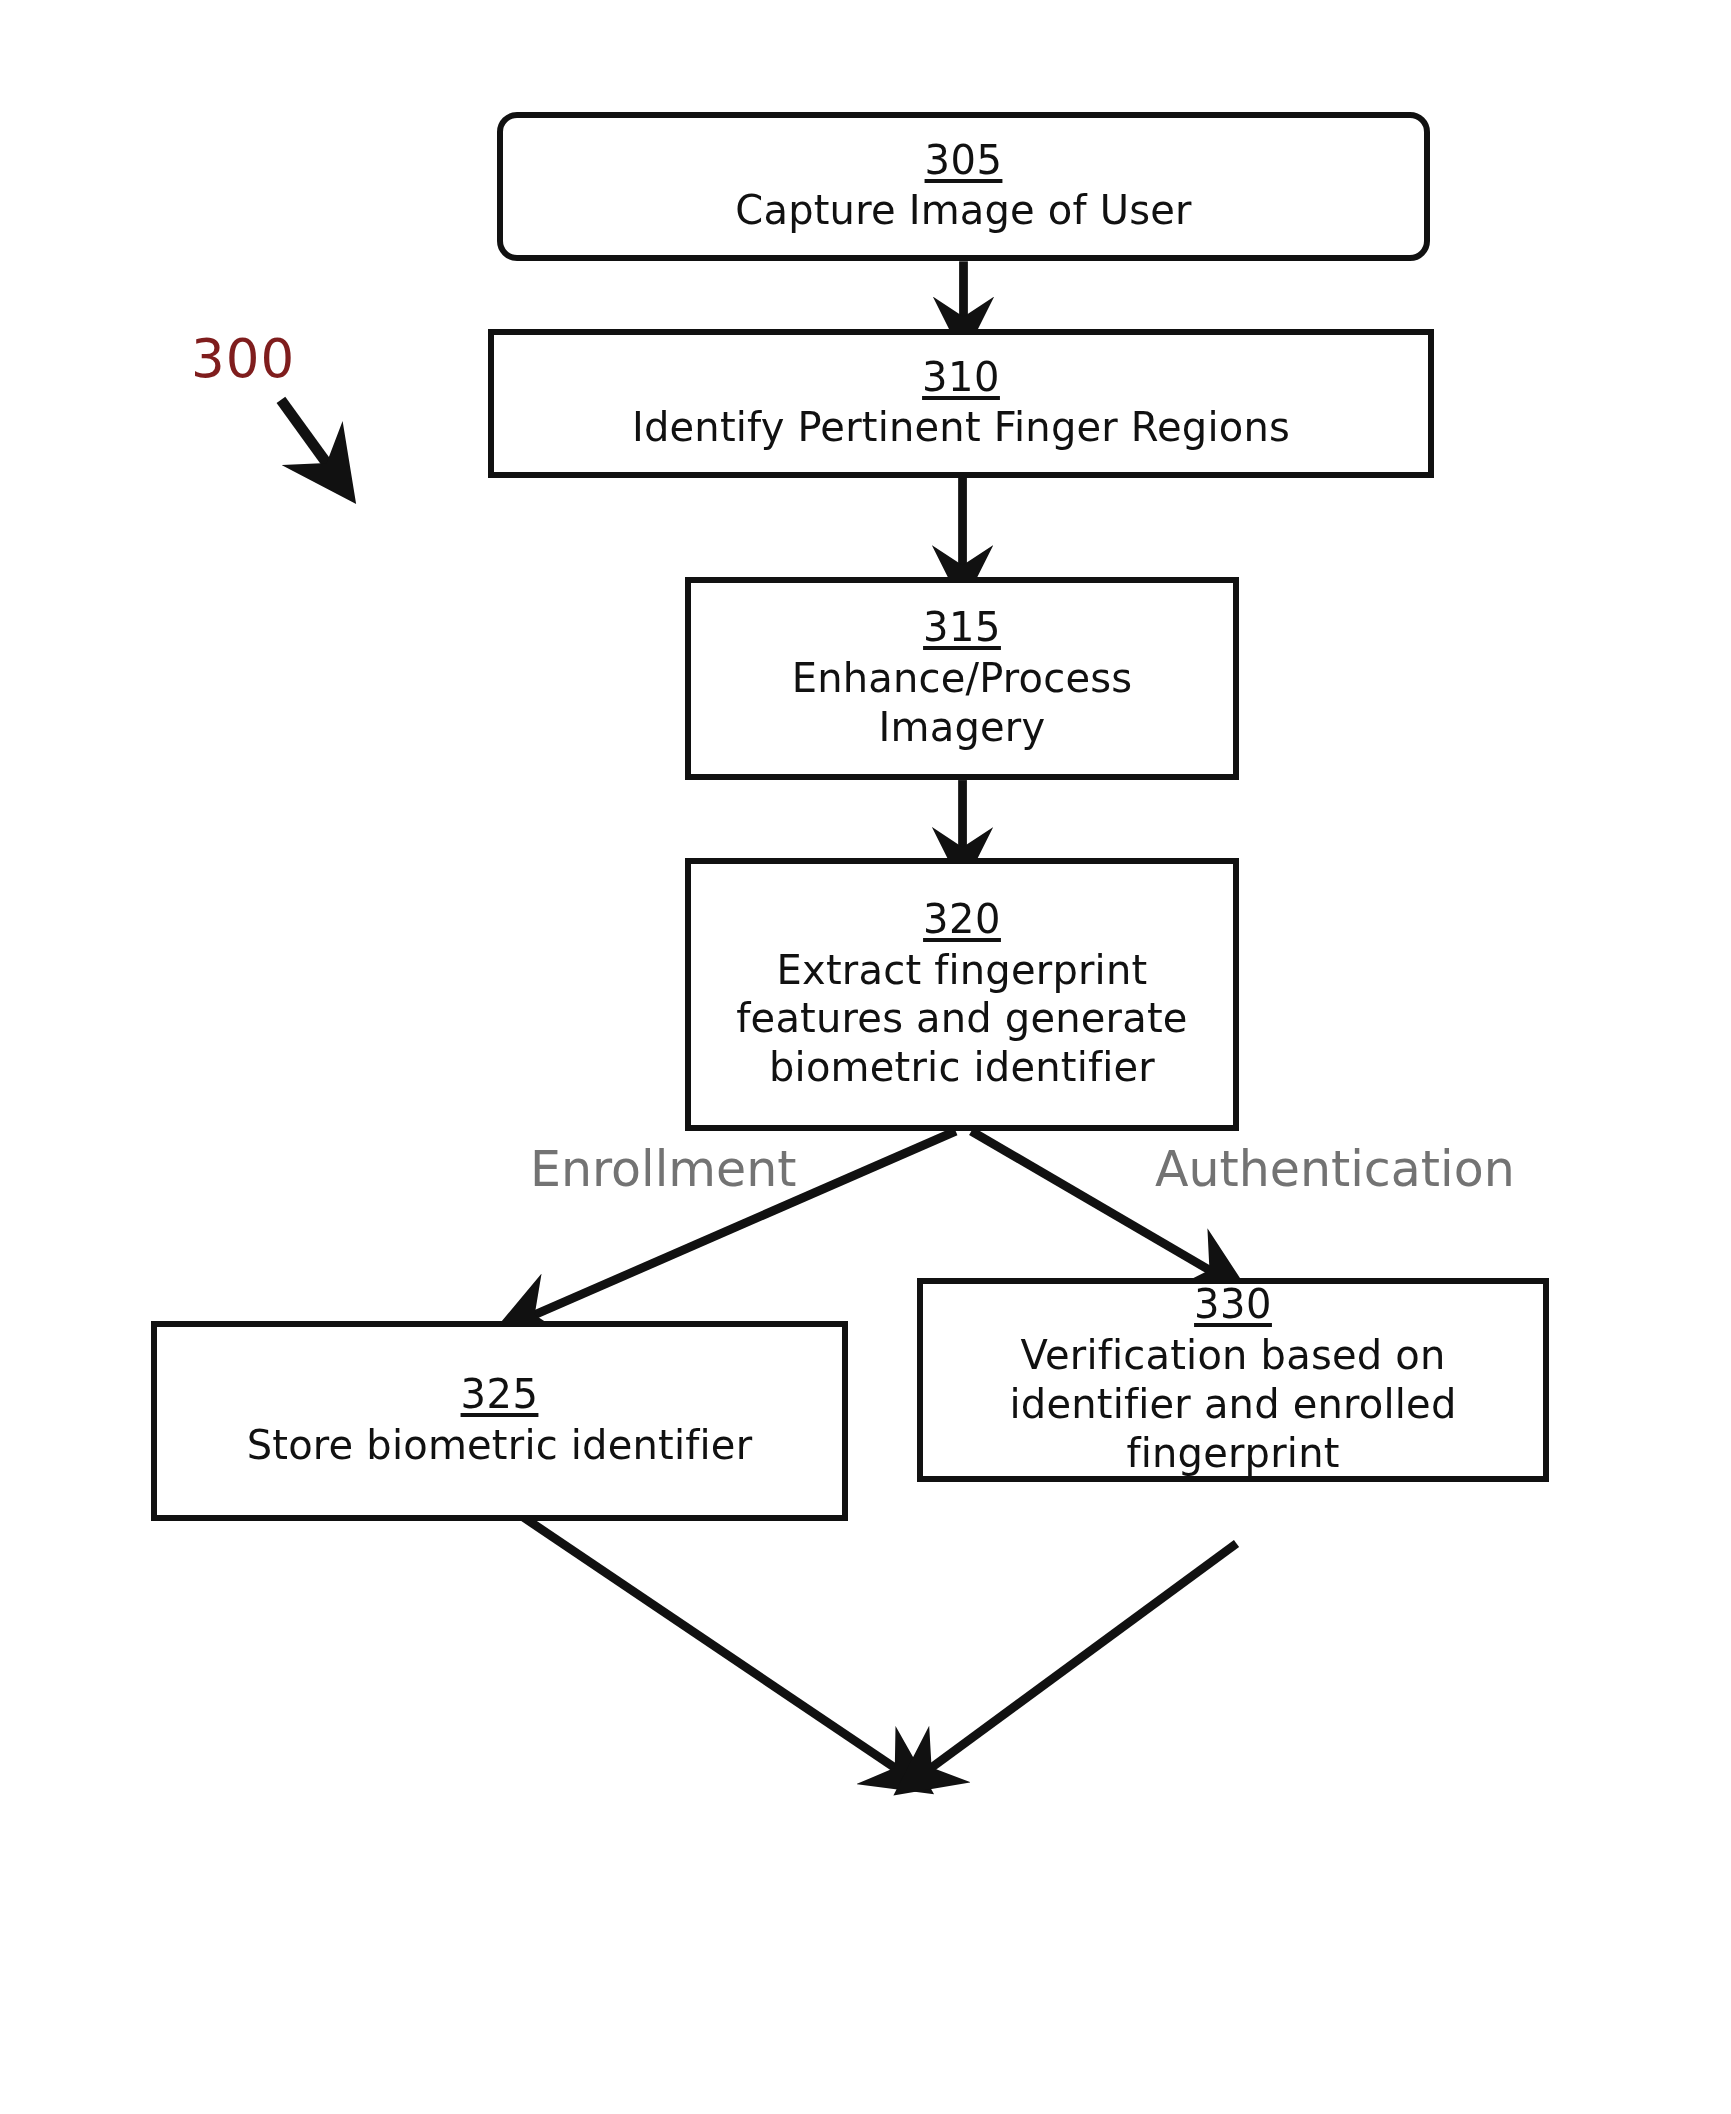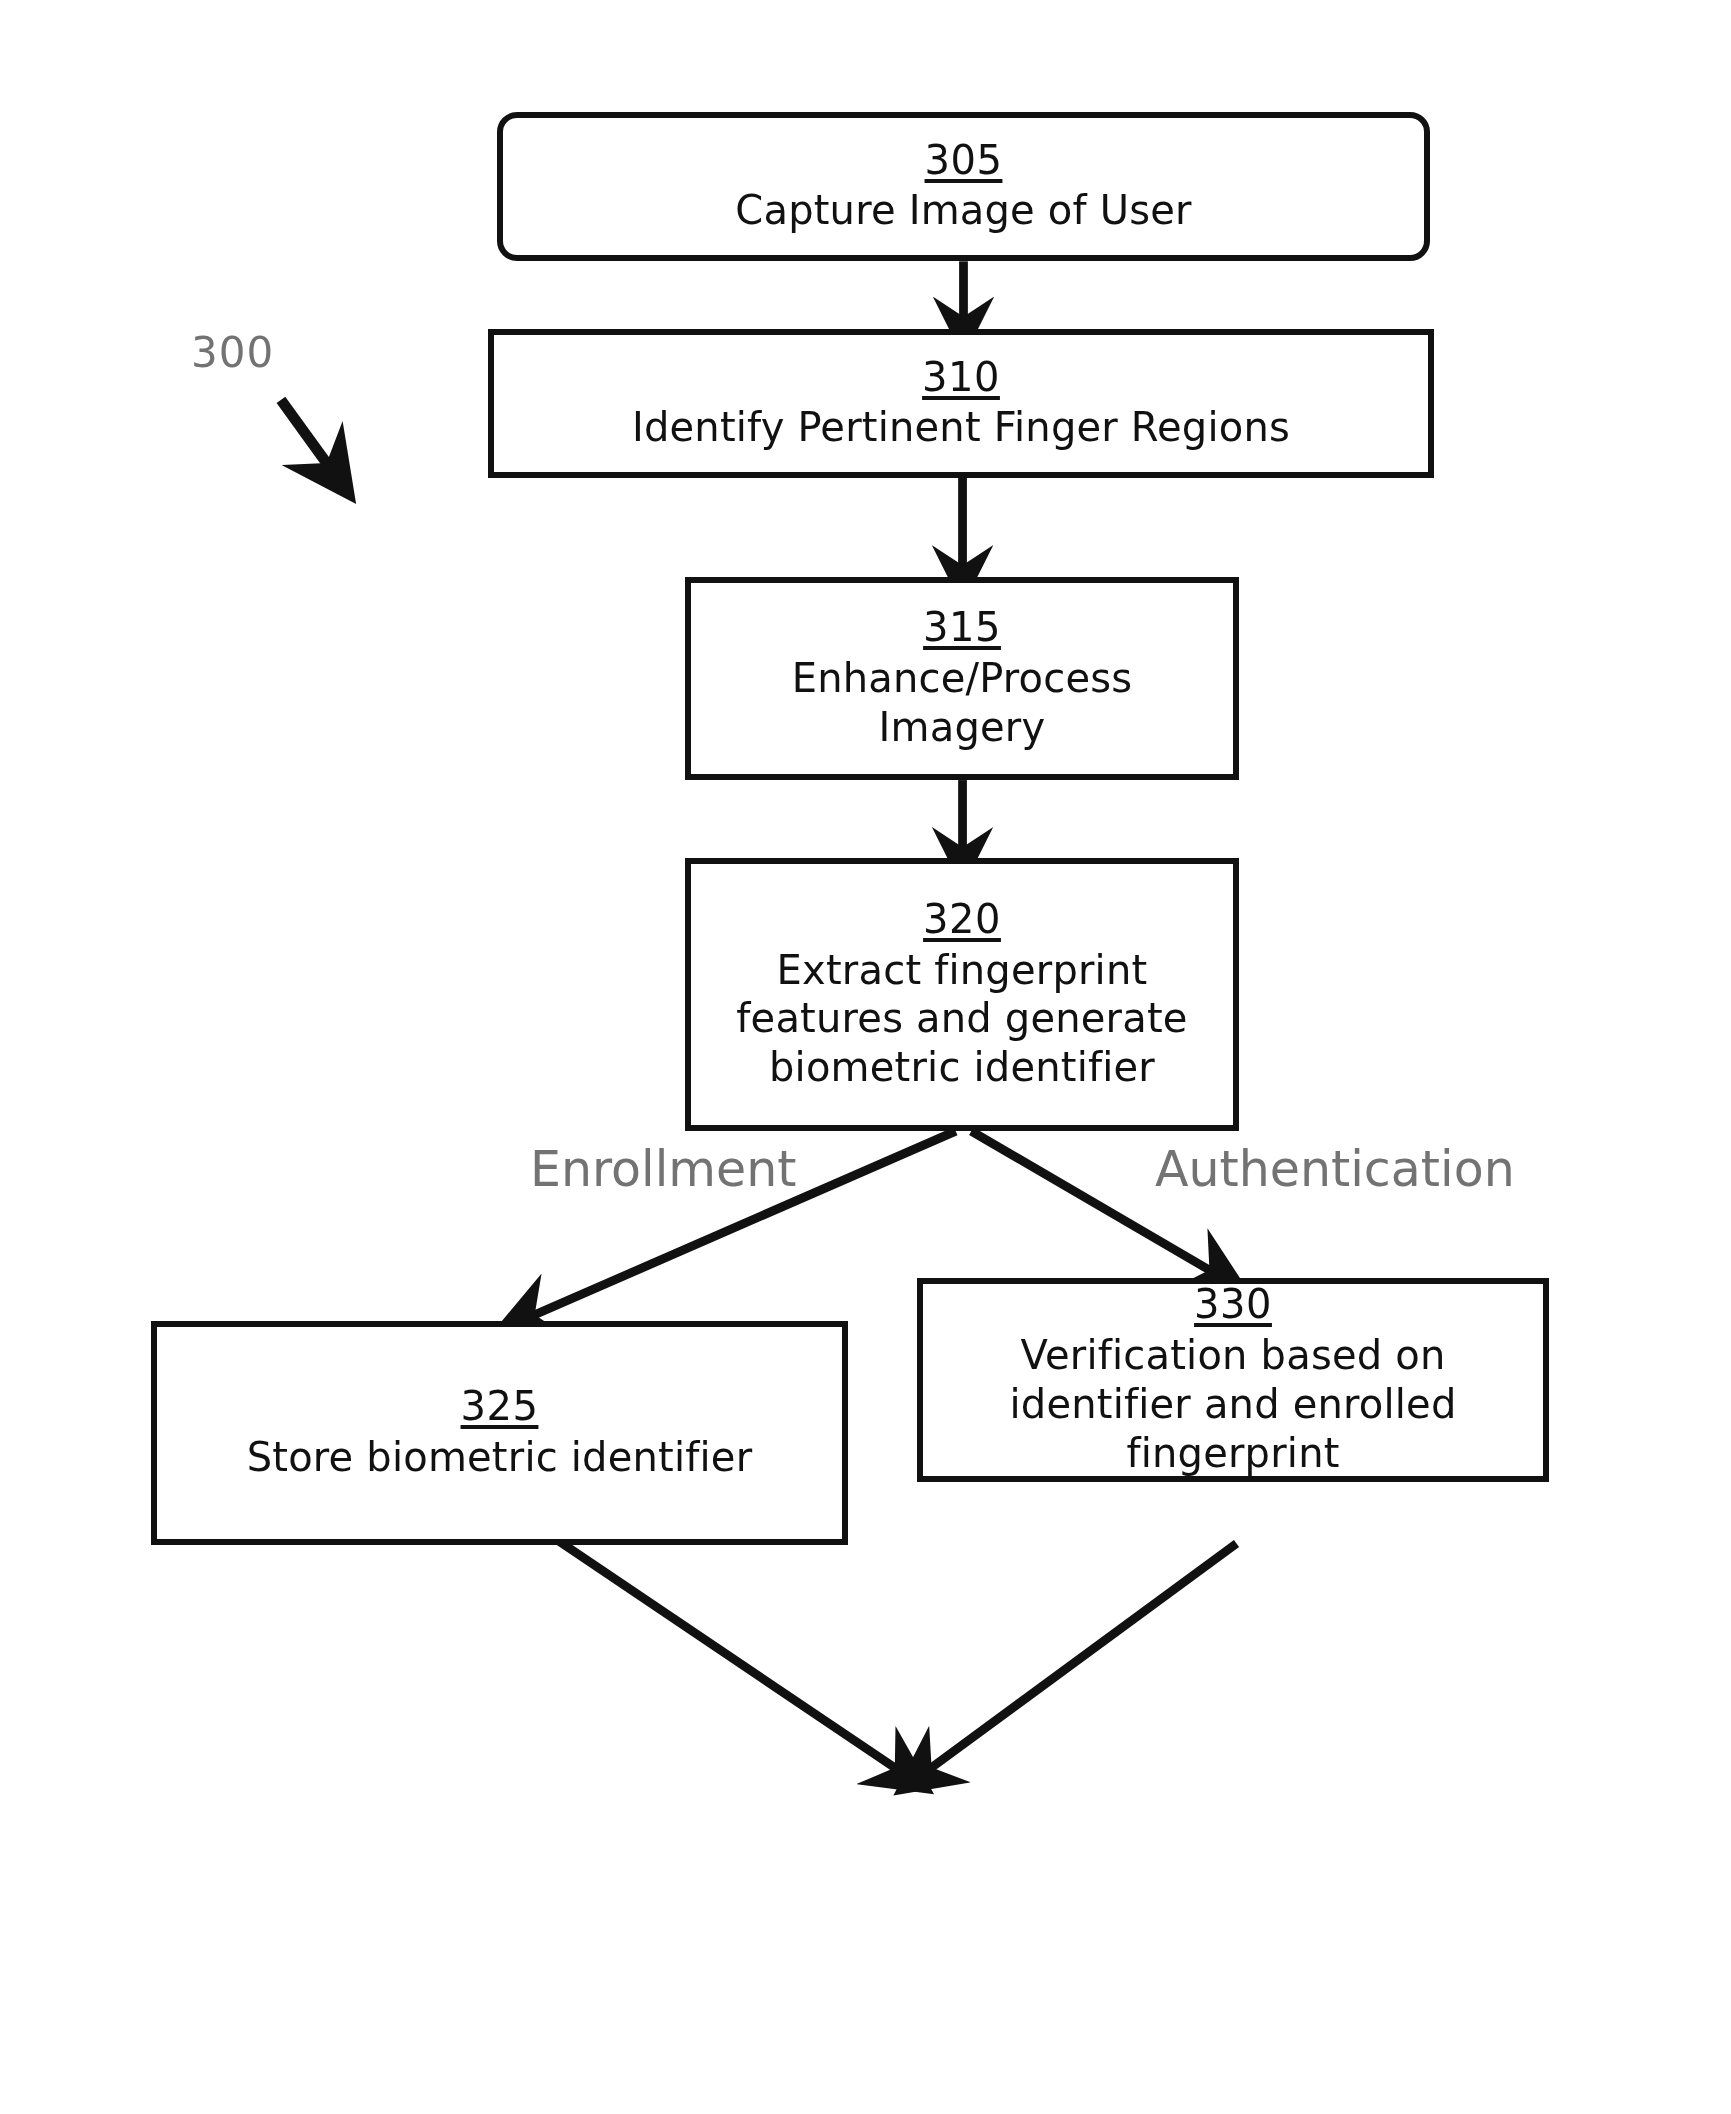--- a/index.html
+++ b/index.html
@@ -59,22 +59,22 @@
   }
   .edge-label {
     position: absolute;
     font-size: 49px;
     color: #737373;
     white-space: nowrap;
     z-index: 3;
   }
   .fig-ref {
     position: absolute;
-    font-size: 42px;
-    color: #737373;
+    font-size: 53px;
+    color: #7f1d1d;
     letter-spacing: 1px;
     z-index: 3;
   }
 </style>
 </head>
 <body>
 
 <div id="canvas">
 
   <svg id="edges" viewBox="0 0 1775 2168">
@@ -122,21 +122,21 @@
 Imagery</div>
   </div>
 
   <div class="node" id="n320" style="left:685px; top:858px; width:554px; height:273px;">
     <div class="node-ref">320</div>
     <div class="node-label">Extract fingerprint
 features and generate
 biometric identifier</div>
   </div>
 
-  <div class="node" id="n325" style="left:151px; top:1321px; width:697px; height:224px;">
+  <div class="node" id="n325" style="left:151px; top:1321px; width:697px; height:200px;">
     <div class="node-ref">325</div>
     <div class="node-label">Store biometric identifier</div>
   </div>
 
   <div class="node" id="n330" style="left:917px; top:1278px; width:632px; height:204px;">
     <div class="node-ref">330</div>
     <div class="node-label">Verification based on
 identifier and enrolled
 fingerprint</div>
   </div>

